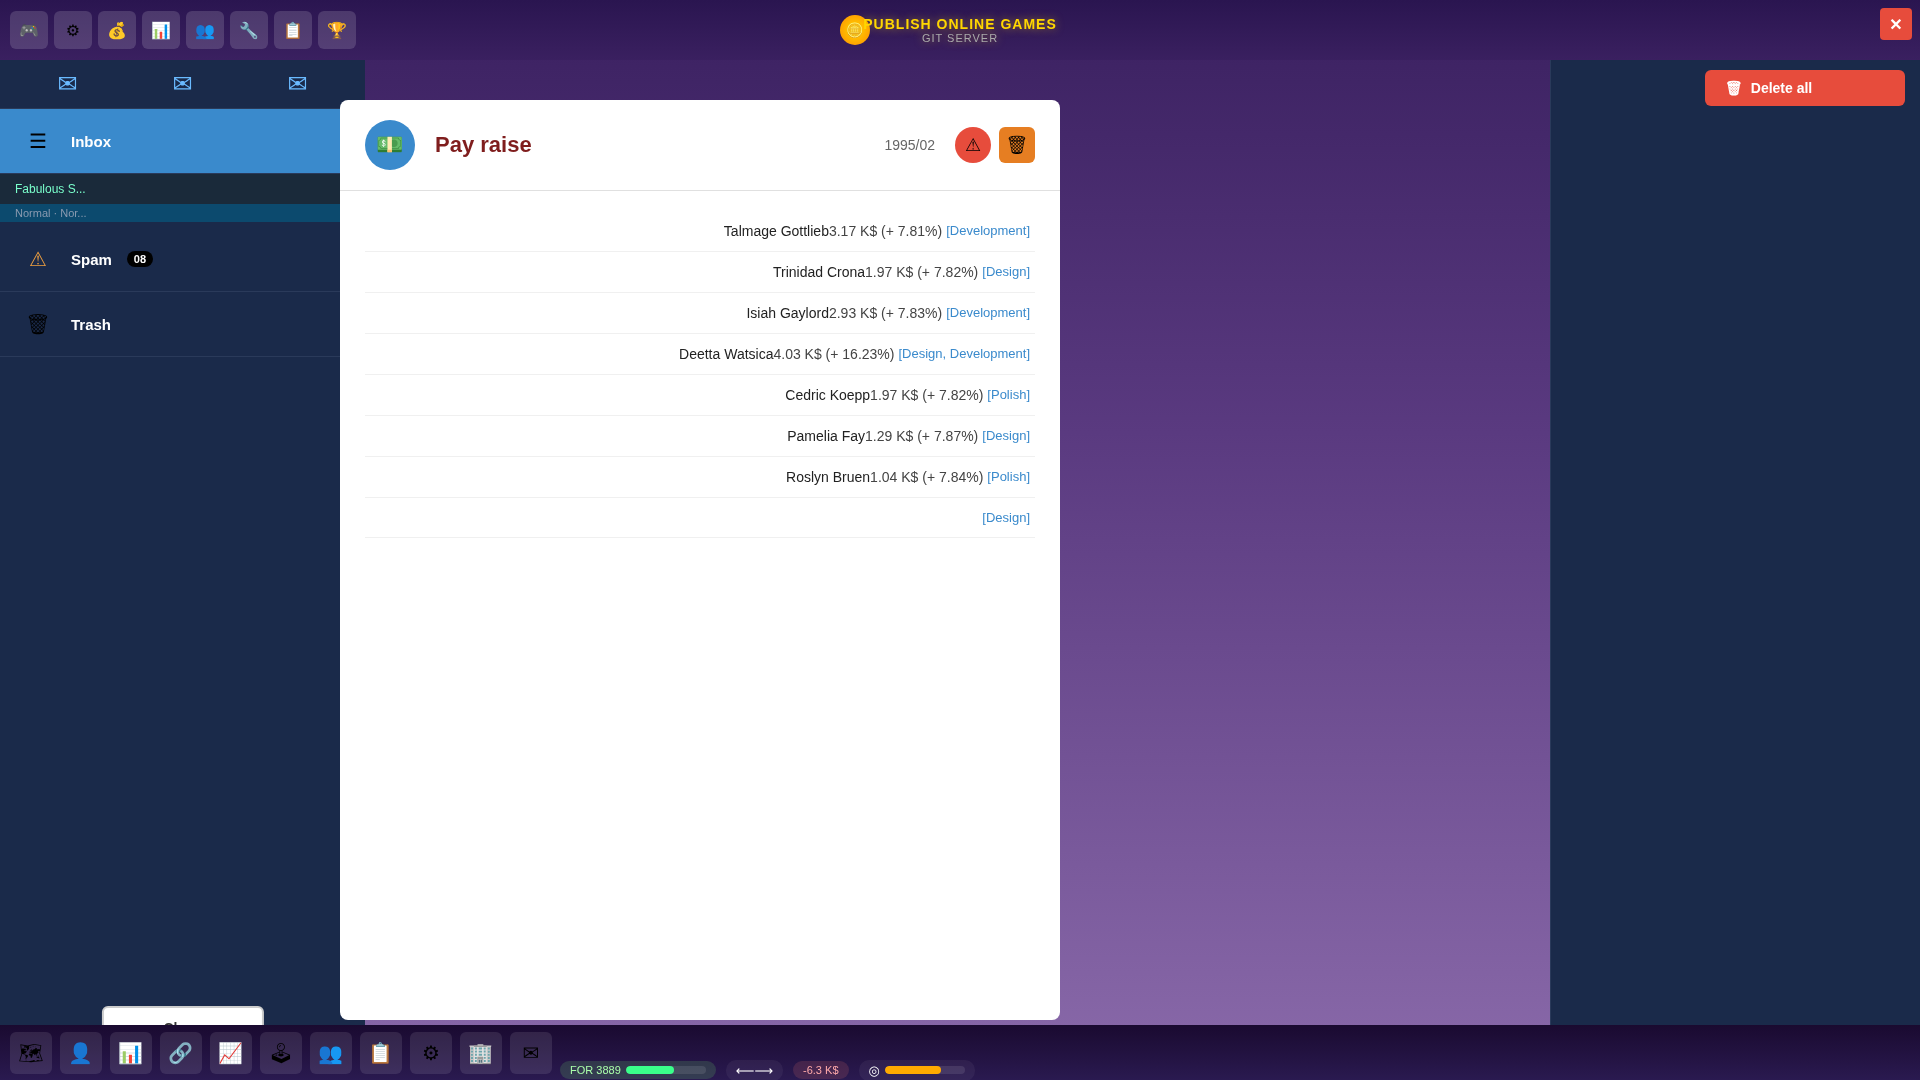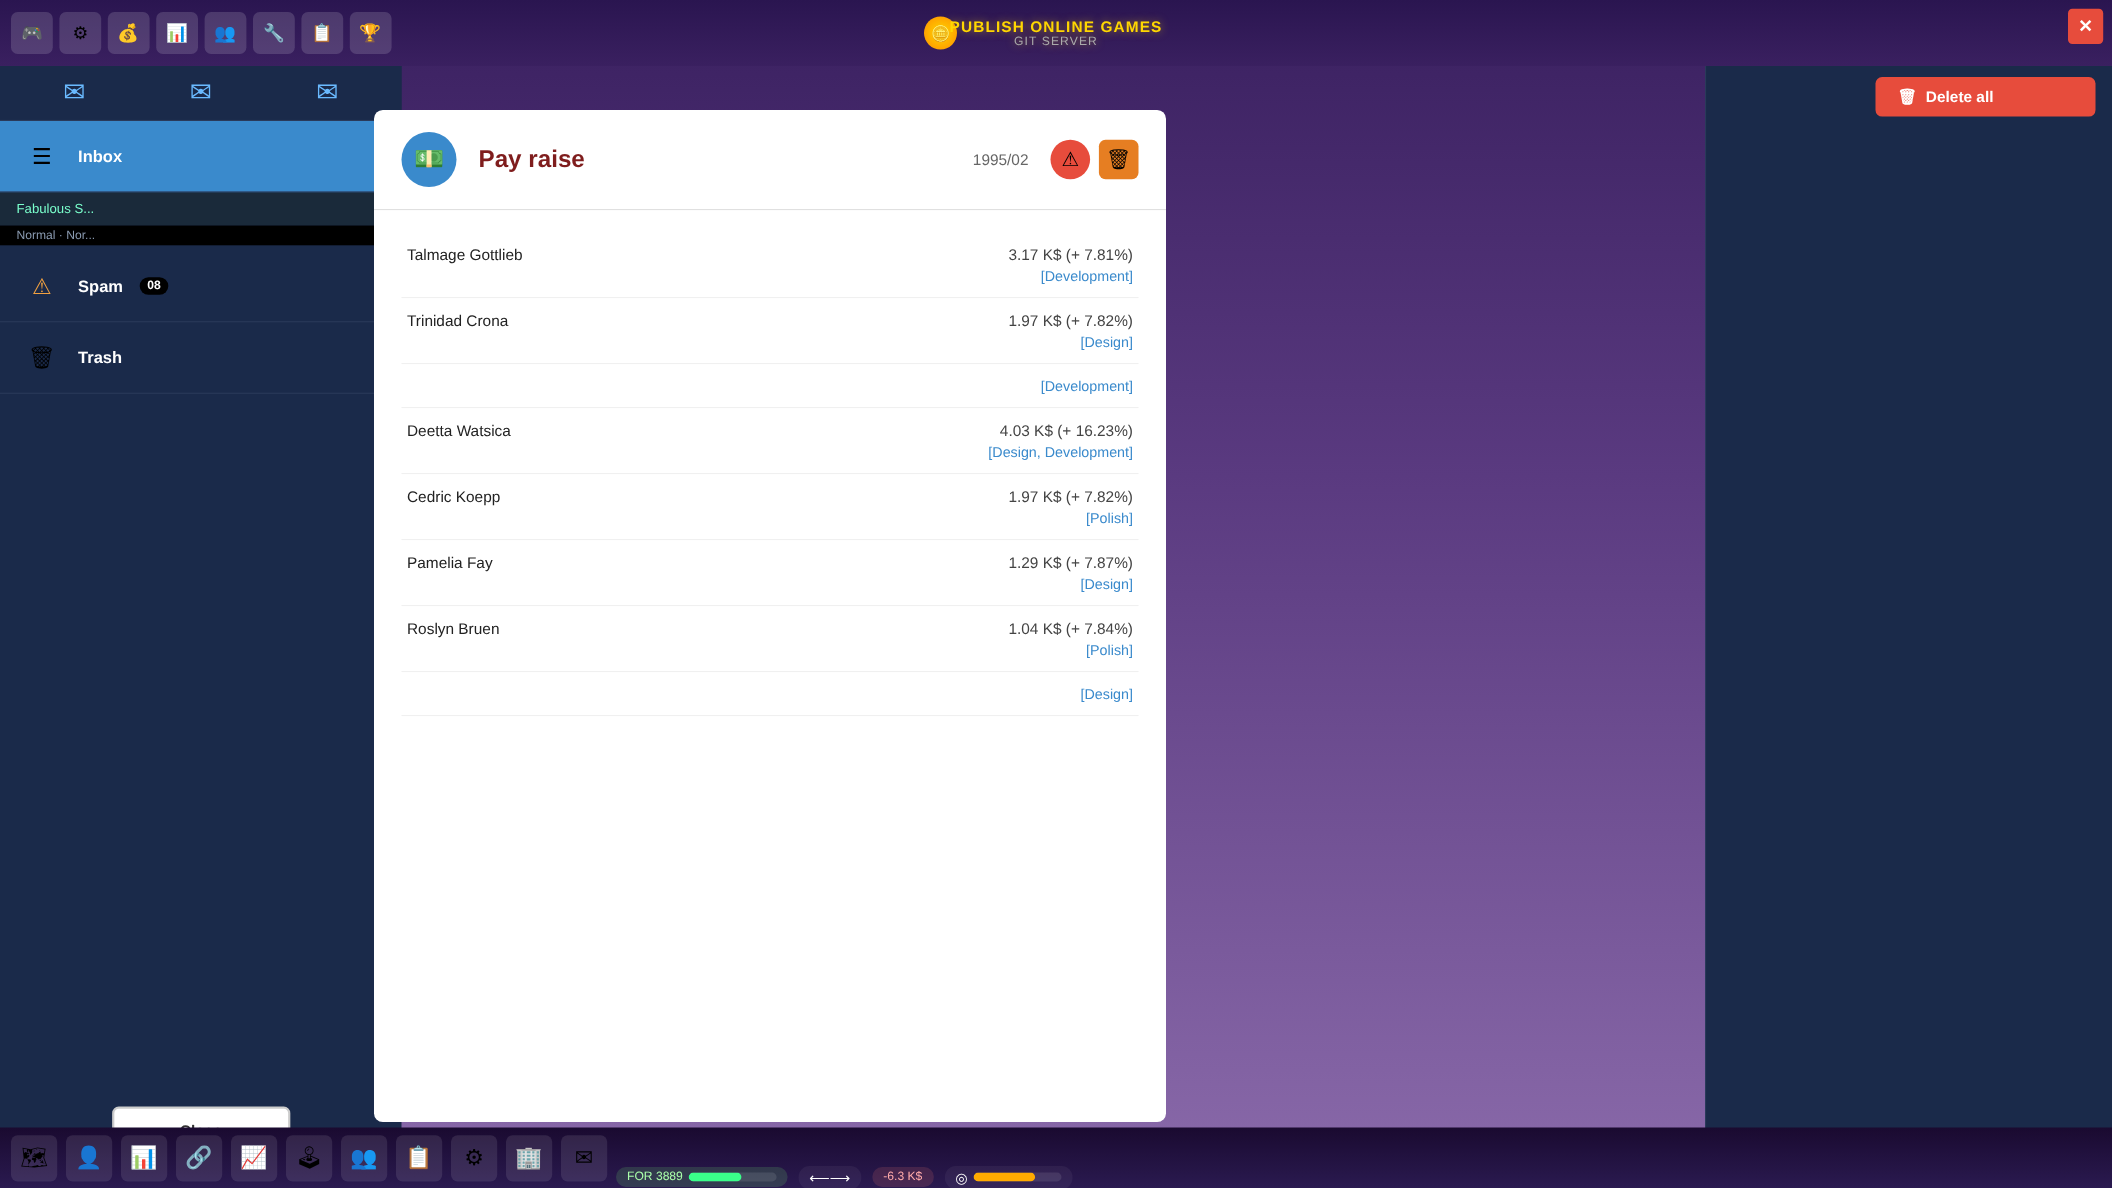--- a/index.html
+++ b/index.html
@@ -309,21 +309,21 @@
       font-size: 12px;
       color: #555;
       margin-bottom: 20px;
       line-height: 1.5;
     }
 
     .employee-row {
       padding: 12px 5px;
       border-bottom: 1px solid #f0f0f0;
       display: flex;
-      flex-direction: column;
+      flex-direction: row;
       gap: 4px;
       justify-content: flex-end;
     }
 
     .employee-main {
       display: flex;
       justify-content: space-between;
       align-items: center;
     }
 
@@ -430,21 +430,21 @@
     <div class="mail-nav-icon">✉</div>
     <div class="mail-nav-icon">✉</div>
   </div>
 
   <div class="mail-menu-item active">
     <div class="mail-menu-icon">☰</div>
     <span class="mail-menu-label">Inbox</span>
   </div>
 
   <div style="padding: 8px 15px; font-size:12px; color:#7affcc; background:#1a2a3a;">Fabulous S...</div>
-  <div style="padding: 3px 15px; font-size:11px; color:#8a9ab0; background:#000000; margin-bottom:5px;">Normal · Nor...</div>
+  <div style="padding: 3px 15px; font-size:11px; color:#8a9ab0; background:#0c4a6e; margin-bottom:5px;">Normal · Nor...</div>
 
   <div class="mail-menu-item">
     <div class="mail-menu-icon" style="color:#f0a040;">⚠</div>
     <span class="mail-menu-label">Spam</span>
     <span class="badge">08</span>
   </div>
 
   <div class="mail-menu-item">
     <div class="mail-menu-icon">🗑</div>
     <span class="mail-menu-label">Trash</span>
@@ -476,20 +476,24 @@
 
     <div class="employee-row">
       <div class="employee-main">
         <span class="employee-name">Trinidad Crona</span>
         <span class="employee-salary">1.97 K$ (+  7.82%)</span>
       </div>
       <div class="employee-skill">[Design]</div>
     </div>
 
     <div class="employee-row">
+      <div class="employee-main">
+        <span class="employee-name">Isiah Gaylord</span>
+        <span class="employee-salary">2.93 K$ (+  7.83%)</span>
+      </div>
       <div class="employee-skill">[Development]</div>
     </div>
 
     <div class="employee-row">
       <div class="employee-main">
         <span class="employee-name">Deetta Watsica</span>
         <span class="employee-salary">4.03 K$ (+ 16.23%)</span>
       </div>
       <div class="employee-skill">[Design, Development]</div>
     </div>

